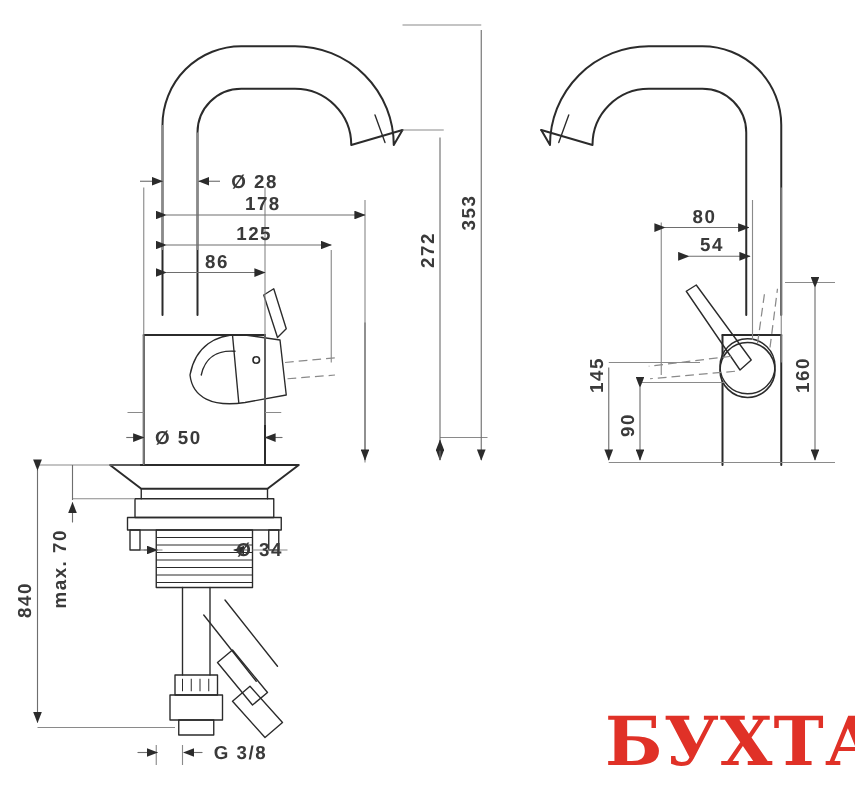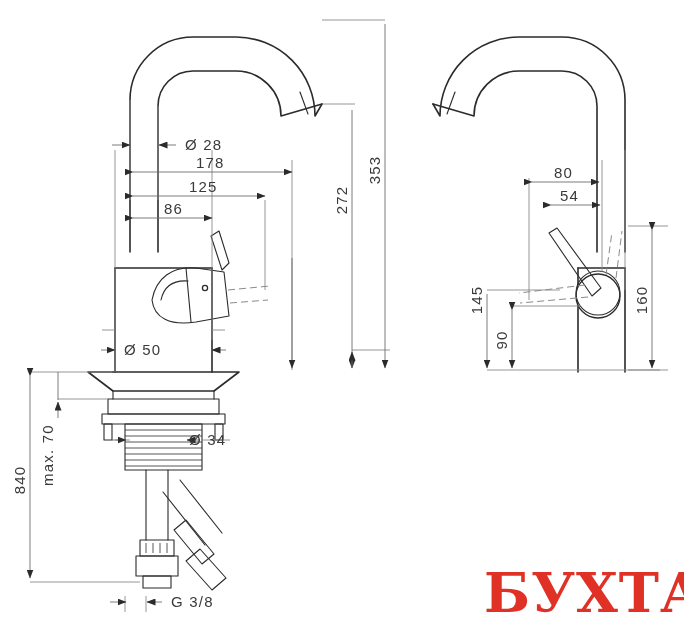--- a/index.html
+++ b/index.html
@@ -1,18 +1,18 @@
 <!DOCTYPE html>
 <html><head>
 <meta charset="utf-8">
 <style>
   html,body{margin:0;padding:0;background:#ffffff;}
   body{width:684px;height:640px;position:relative;overflow:hidden;
        font-family:"Liberation Sans",sans-serif;color:#2b2b2b;}
-  #sheet{position:absolute;inset:0;width:684px;height:640px;}
+  #sheet{position:absolute;inset:0;width:684px;height:640px;font-weight:bold;}
   #sheet svg{display:block;}
   .wm{position:absolute;left:480px;top:558px;width:210px;height:72px;text-decoration:underline;}
   .wm svg{display:block;}
 </style>
 </head>
 <body>
 
 <div id="sheet">
   <svg width="684" height="640" viewBox="0 0 684 640">
     <defs>

